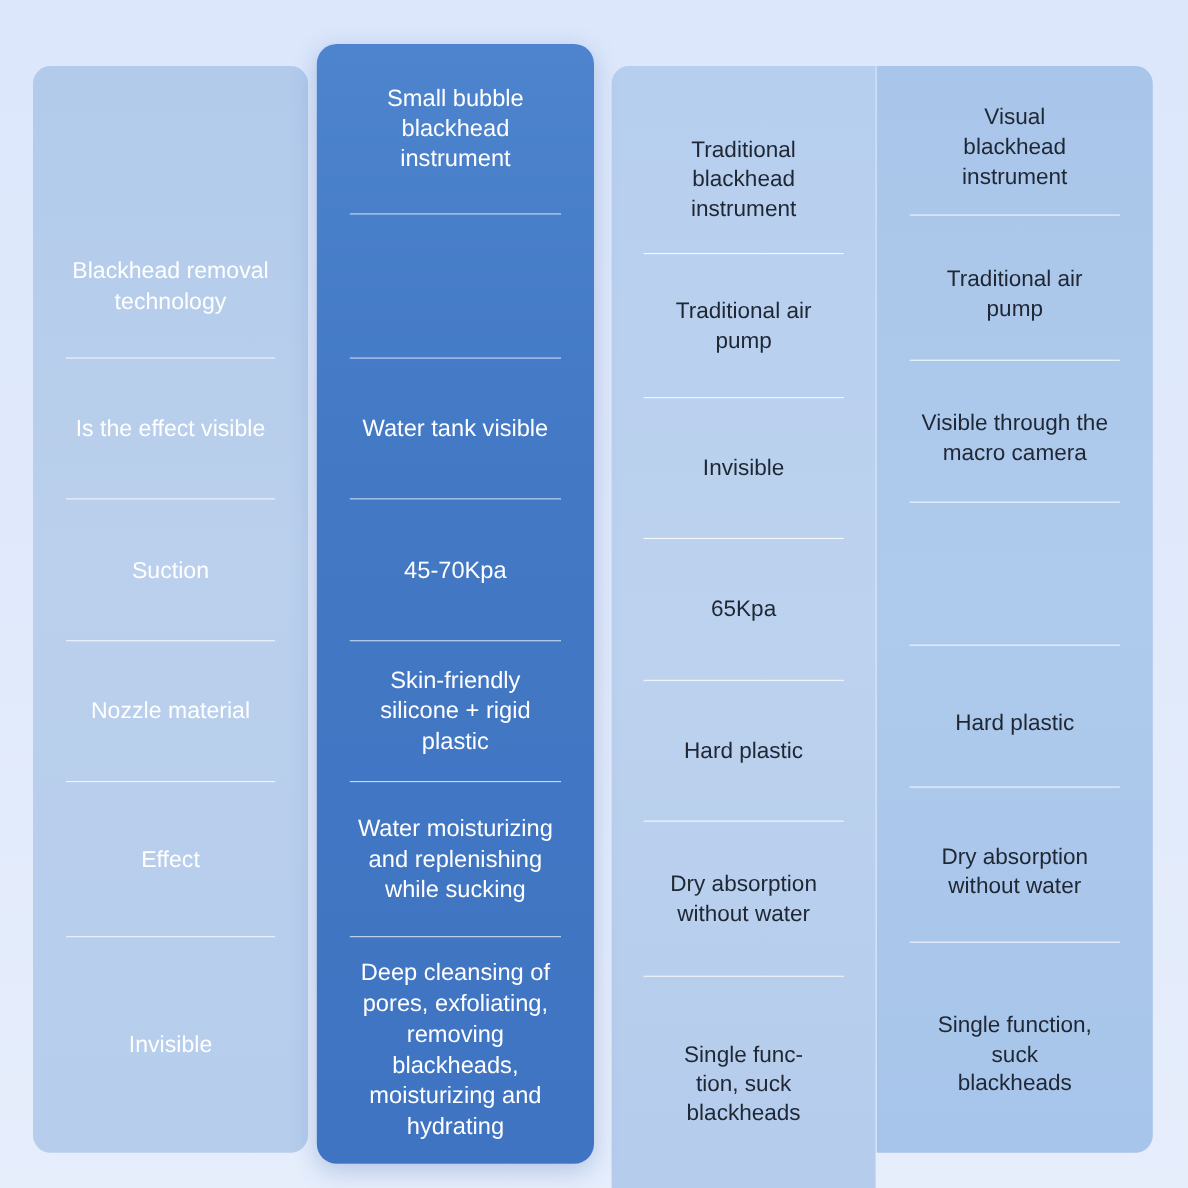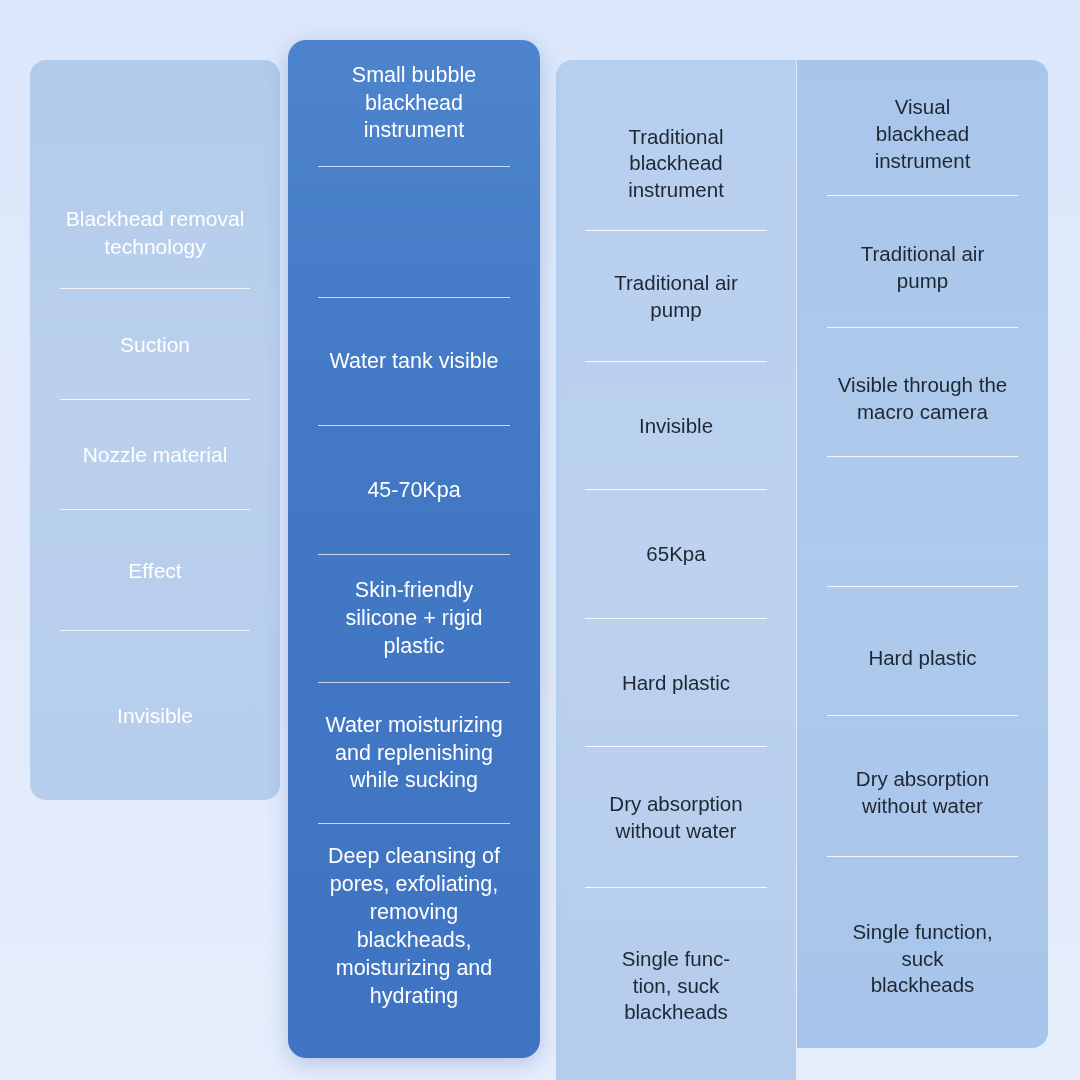--- a/index.html
+++ b/index.html
@@ -21,21 +21,21 @@
   .col {
     position:absolute;
     display:flex;
     flex-direction:column;
     align-items:stretch;
   }
 
   
   .col-labels {
     left:30px; top:60px;
-    width:250px; height:740px;
+    width:250px; height:988px;
     background:linear-gradient(180deg,#b2cbeb 0%, #bad0ec 45%, #b6cdec 100%);
     border-radius:16px;
     color:#ffffff;
   }
 
   
   .col-highlight {
     left:288px; top:40px;
     width:252px; height:1018px;
     background:linear-gradient(180deg,#4d84cd 0%, #4278c4 40%, #3f74c2 100%);
@@ -95,21 +95,21 @@
   
   .r0 { height:135px; }
   .r1 { height:131px; }
   .r2 { height:128px; }
   .r3 { height:129px; }
   .r4 { height:128px; }
   .r5 { height:141px; }
   .r6 { height:196px; }
 
   
-  .col-highlight .r0 { height:127px; }
+  .col-highlight .r0 { height:155px; }
   .col-highlight .r6 { height:206px; }
 
   
   .col-labels  .cell { font-size:21px; }
   .col-highlight .cell { font-size:21.5px; }
   .col-plain-a .cell { font-size:20.5px; }
   .col-plain-b .cell { font-size:20.5px;margin-top:13px; }
 
   .col-labels .r0 { opacity:0; }
 </style>
@@ -119,20 +119,24 @@
 <div class="stage">
 
   <div class="col col-labels">
     <div class="cell r0">
       <span class="txt"></span>
       <span class="divider"></span>
     </div>
     <div class="cell r1">
       <span class="txt">Blackhead removal
 technology</span>
+      <span class="divider"></span>
+    </div>
+    <div class="cell r2">
+      <span class="txt">Is the effect visible</span>
       <span class="divider"></span>
     </div>
     <div class="cell r3">
       <span class="txt">Suction</span>
       <span class="divider"></span>
     </div>
     <div class="cell r4">
       <span class="txt">Nozzle material</span>
       <span class="divider"></span>
     </div>

